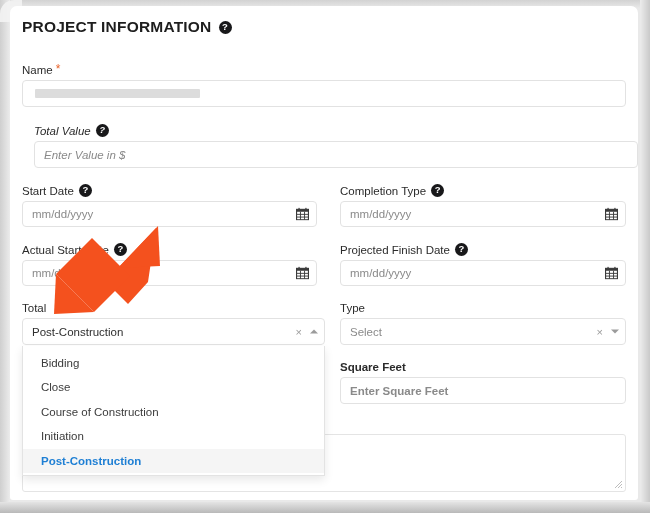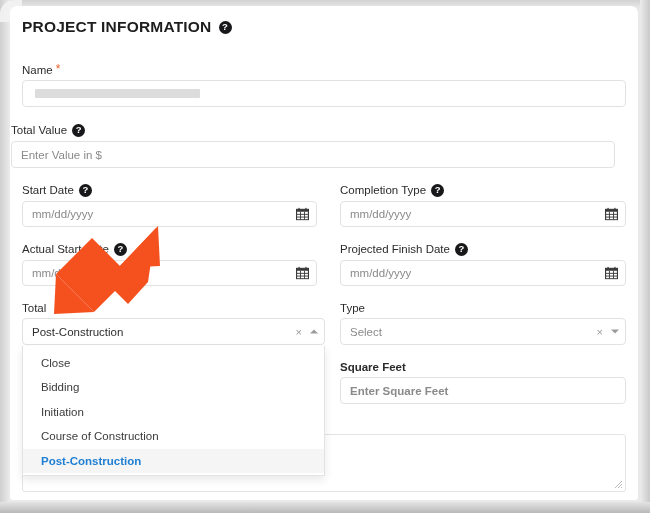--- a/index.html
+++ b/index.html
@@ -103,21 +103,21 @@
     top: 0px;
   }
   .help-icon span { position: relative; top: -0.5px; }
 
   
   .field { position: absolute; }
   .field-label {
     font-size: 11.5px;
     color: #2b2b2b;
     display: flex;
-    align-items: flex-start;
+    align-items: flex-end;
     gap: 5px;
     margin-bottom: 4px;
     white-space: nowrap;
   }
   .req-star {
     color: #e8622a;
     font-size: 12px;
     line-height: 1;
     position: relative;
     top: -1px;
@@ -252,21 +252,21 @@
       <div class="field" style="left:12px; top:58px; width:604px;">
         <div class="field-label">
           <span>Name</span>
           <span class="req-star">*</span>
         </div>
         <div class="input-box" style="height:27px;">
           <div class="redact-bar"></div>
         </div>
       </div>
 
-      <div class="field" style="left:1px; top:118px; width:604px;">
+      <div class="field" style="left:24px; top:118px; width:604px;font-style:italic;">
         <div class="field-label">
           <span>Total Value</span>
           <span class="help-icon">
               <span>?</span>
             </span>
         </div>
         <div class="input-box" style="height:27px;">
           <span>Enter Value in $</span>
         </div>
       </div>
@@ -396,24 +396,24 @@
 
       <div id="notes-area">
         <svg id="resize-grip" viewBox="0 0 9 9">
           <line x1="8" y1="1" x2="1" y2="8" stroke="#b5b5b5" stroke-width="0.9"></line>
           <line x1="8" y1="4" x2="4" y2="8" stroke="#b5b5b5" stroke-width="0.9"></line>
           <line x1="8" y1="7" x2="7" y2="8" stroke="#b5b5b5" stroke-width="0.9"></line>
         </svg>
       </div>
 
       <div id="stage-dropdown">
+        <div class="dd-option">Bidding</div>
         <div class="dd-option">Close</div>
-        <div class="dd-option">Bidding</div>
+        <div class="dd-option">Course of Construction</div>
         <div class="dd-option">Initiation</div>
-        <div class="dd-option">Course of Construction</div>
         <div class="dd-option selected">Post-Construction</div>
       </div>
 
     </div>
   </div>
 
   <svg id="annotation-arrow" viewBox="0 0 130 100">
     <g fill="#f4511e">
       <polygon points="116,6 78,46 62,30 40,34 88,82 108,60"></polygon>
       <polygon points="118,4 120,44 78,46"></polygon>

